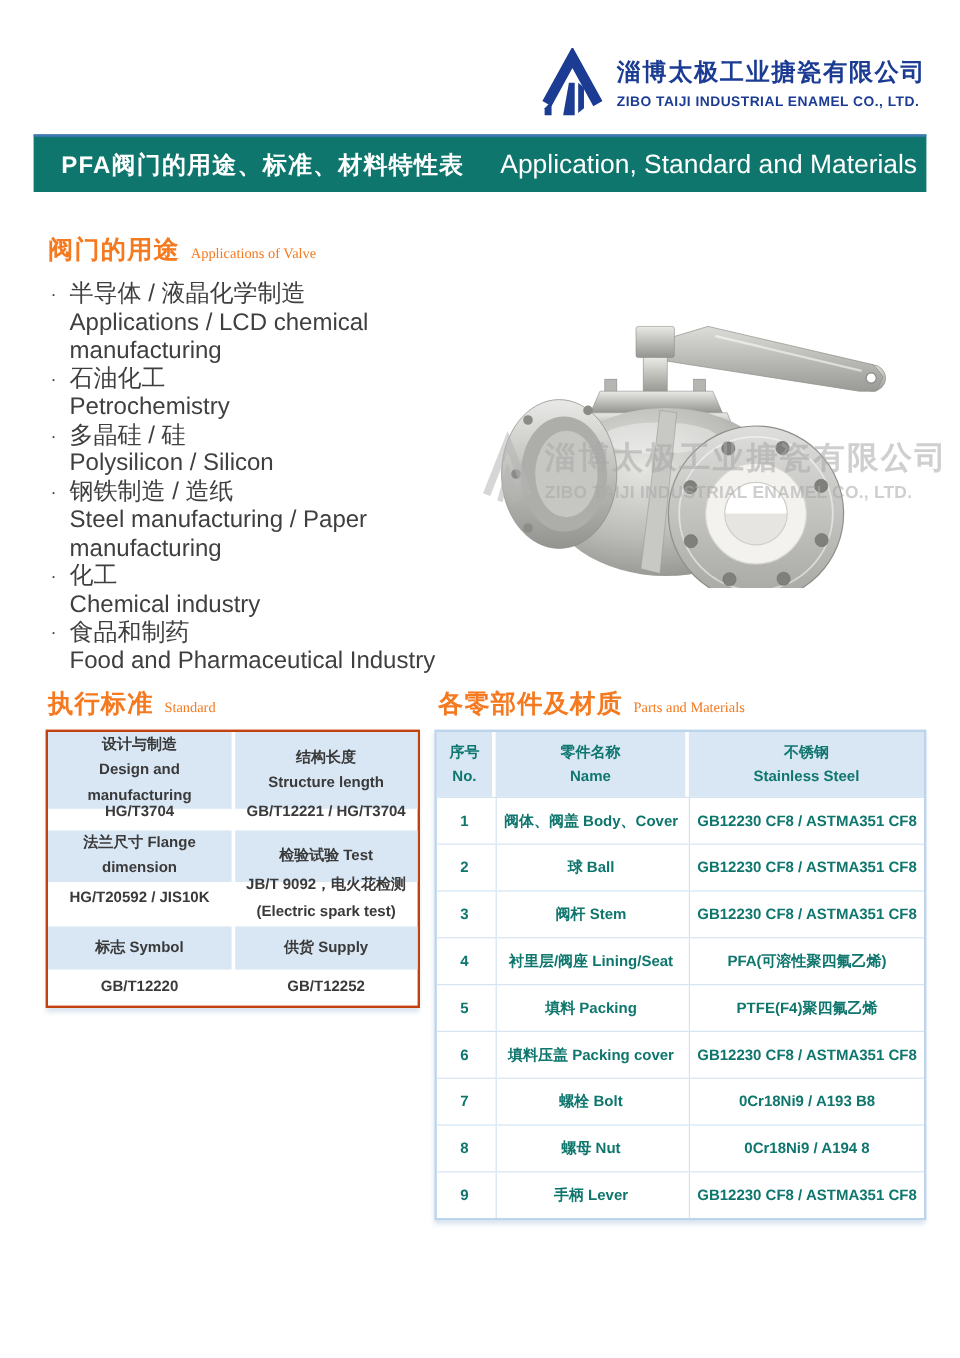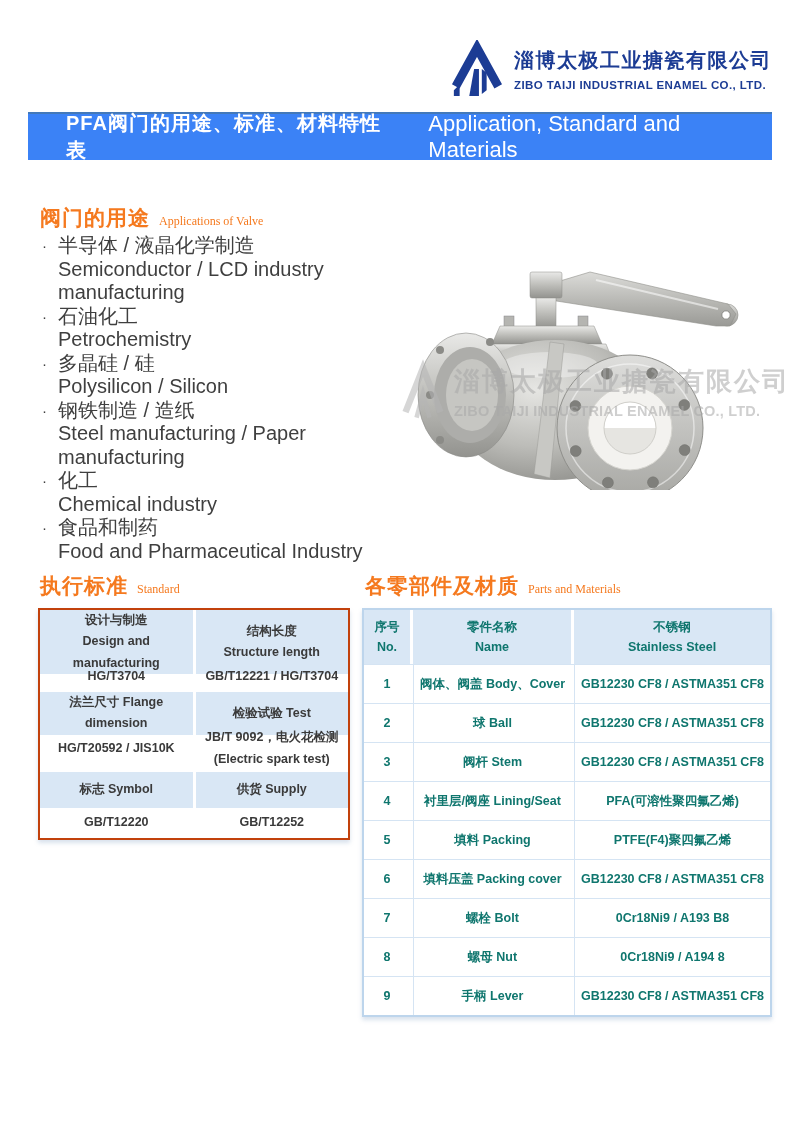--- a/index.html
+++ b/index.html
@@ -6,31 +6,31 @@
   .page{position:relative;width:800px;height:1132px;background:#ffffff;overflow:hidden;
         font-family:"Liberation Sans","DejaVu Sans",sans-serif;}
 
   
   .logo-block{position:absolute;top:40px;right:28px;display:flex;align-items:center;gap:10px;}
   .logo-text{display:flex;flex-direction:column;justify-content:center;}
   .logo-cn{color:#1c3c94;font-weight:700;font-size:20px;letter-spacing:1.5px;white-space:nowrap;}
   .logo-en{color:#1c3c94;font-weight:700;font-size:11.5px;letter-spacing:0.4px;margin-top:5px;white-space:nowrap;}
 
   
-  .banner{position:absolute;left:28px;top:112px;width:744px;height:48px;background:#3b82f6;
+  .banner{position:absolute;left:28px;top:112px;width:744px;height:48px;background:#0f766e;
           border-top:2px solid #4379ba;display:flex;align-items:center;box-sizing:border-box;
-          padding-left:38px;color:#ffffff;}
+          padding-left:23px;color:#ffffff;}
   .banner-cn{font-size:20px;font-weight:700;letter-spacing:1px;}
   .banner-en{font-size:22px;font-weight:400;margin-left:30px;}
 
   
   .sec-heading{position:absolute;display:flex;align-items:baseline;gap:9px;color:#f5791e;margin:0;}
   .sec-cn{font-size:21px;font-weight:700;letter-spacing:1px;}
   .sec-en{font-size:12px;font-weight:400;font-family:Liberation Serif, serif;}
-  #apps-heading{left:40px;top:204px;}
+  #apps-heading{left:40px;top:194px;}
   #standard-heading{left:40px;top:572px;}
   #parts-heading{left:365px;top:572px;}
 
   
   .apps-list{position:absolute;left:42px;top:234px;width:370px;}
   .app-item{display:flex;}
   .bullet{width:16px;color:#3f3f3f;font-size:15px;line-height:23.5px;}
   .app-lines{flex:1;}
   .app-cn,.app-en{font-size:20px;line-height:23.5px;color:#3f3f3f;}
 
@@ -85,21 +85,21 @@
   <h2 class="sec-heading" id="apps-heading">
     <span class="sec-cn">阀门的用途</span>
     <span class="sec-en">Applications of Valve</span>
   </h2>
 
   <div class="apps-list">
     <div class="app-item">
       <span class="bullet">·</span>
       <div class="app-lines">
         <div class="app-cn">半导体 / 液晶化学制造</div>
-        <div class="app-en">Semiconductor / LCD industry manufacturing</div>
+        <div class="app-en">Applications / LCD chemical manufacturing</div>
       </div>
     </div>
     <div class="app-item">
       <span class="bullet">·</span>
       <div class="app-lines">
         <div class="app-cn">石油化工</div>
         <div class="app-en">Petrochemistry</div>
       </div>
     </div>
     <div class="app-item">

